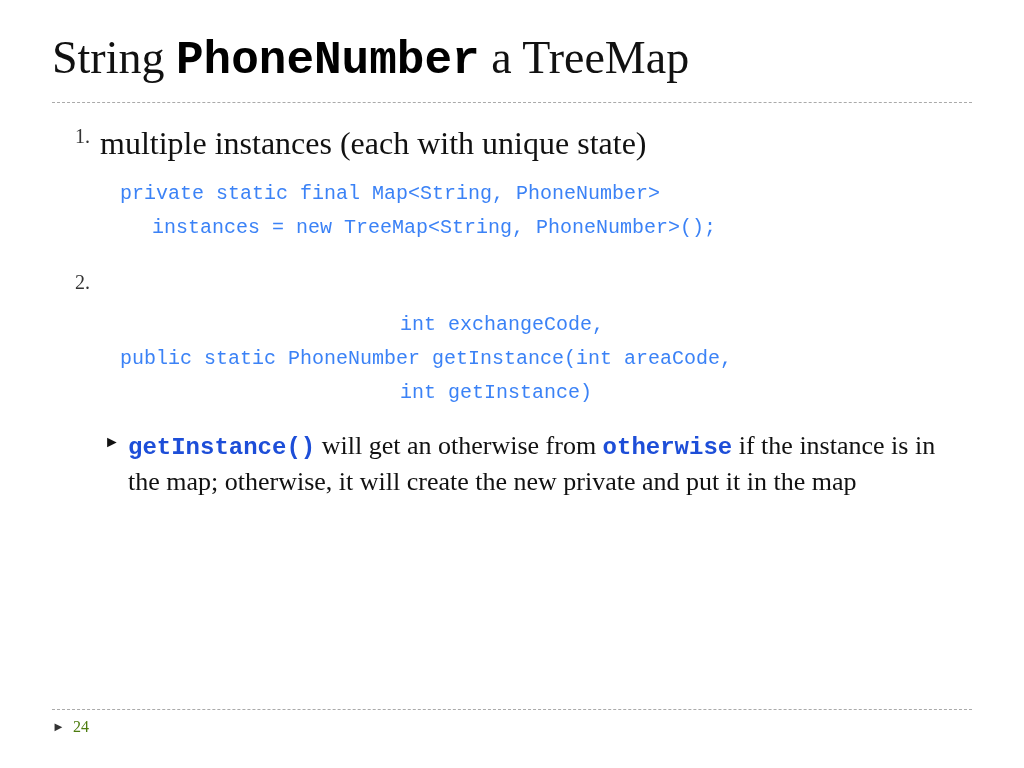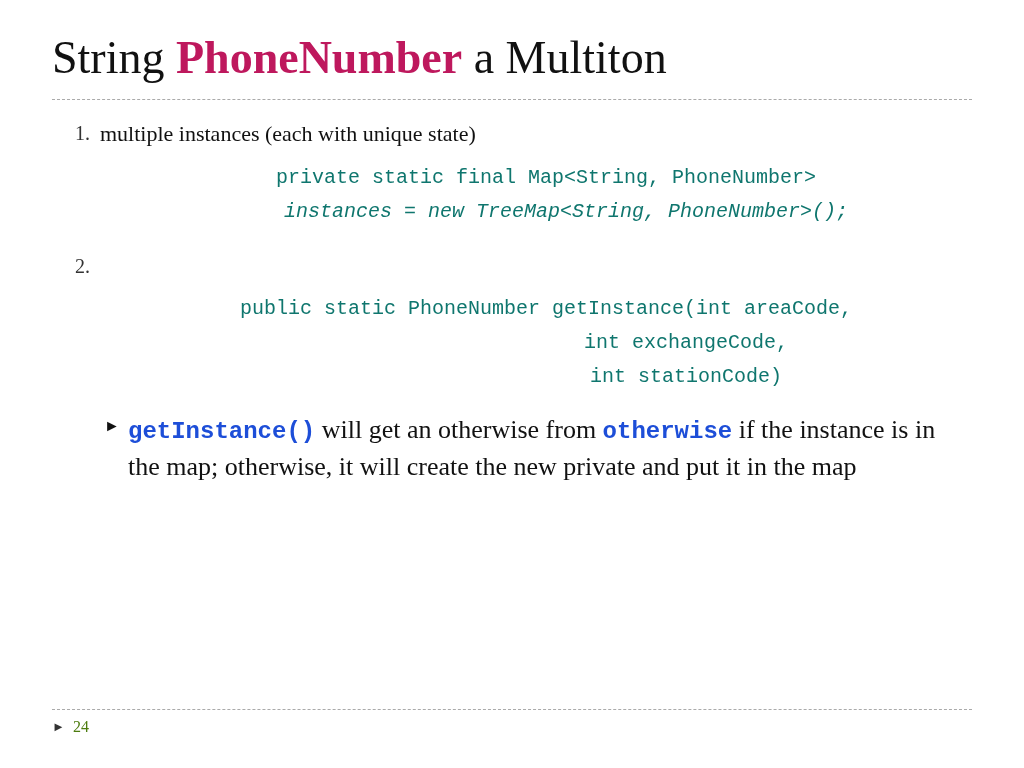--- a/index.html
+++ b/index.html
@@ -29,23 +29,23 @@
       font-size: 46px;
       font-weight: normal;
       color: #111111;
       padding-bottom: 14px;
       border-bottom: 1.5px dashed #aaaaaa;
       margin-bottom: 20px;
       line-height: 1.15;
     }
 
     .title .code-title {
-      font-family: Liberation Serif, serif;
+      font-family: Liberation Mono, monospace;
       font-weight: bold;
-      color: #be185d;
+      color: #000000;
     }
 
     .content {
       flex: 1;
       display: flex;
       flex-direction: column;
       gap: 0px;
     }
 
     .list-item {
@@ -58,39 +58,37 @@
     .list-number {
       font-size: 20px;
       color: #333;
       min-width: 48px;
       padding-top: 2px;
       text-align: right;
       padding-right: 10px;
     }
 
     .list-text {
-      font-size: 22px;
+      font-size: 32px;
       color: #111;
       line-height: 1.25;
     }
 
     .code-block {
       font-family: 'Courier New', Courier, monospace;
       font-size: 20px;
-      color: #0f766e;
+      color: #3b82f6;
       margin-left: 68px;
       margin-top: 8px;
       margin-bottom: 14px;
       line-height: 1.7;
-      text-align: center;
     }
 
     .code-block .line2 {
-      margin-left: 40px;
-      font-style: italic;
+      margin-left: 32px;
     }
 
     .bullet-item {
       display: flex;
       flex-direction: row;
       margin-left: 52px;
       margin-top: 4px;
       gap: 8px;
       align-items: flex-start;
     }
@@ -136,21 +134,21 @@
     .section-gap {
       margin-bottom: 10px;
     }
   </style>
 </head>
 <body>
 
 <div class="slide">
 
   <h1 class="title">
-    <span>String </span><span class="code-title">PhoneNumber</span><span> a Multiton</span>
+    <span>String </span><span class="code-title">PhoneNumber</span><span> a TreeMap</span>
   </h1>
 
   <div class="content">
 
     <div class="list-item">
       <span class="list-number">1.</span>
       <span class="list-text">multiple instances (each with unique state)</span>
     </div>
 
     <div class="code-block">
@@ -158,23 +156,23 @@
       <div class="line2">instances = new TreeMap&lt;String, PhoneNumber&gt;();</div>
     </div>
 
     <div class="section-gap"></div>
 
     <div class="list-item">
       <span class="list-number">2.</span>
     </div>
 
     <div class="code-block">
+      <div style="margin-left: 280px;">int exchangeCode,</div>
       <div>public static PhoneNumber getInstance(int areaCode,</div>
-      <div style="margin-left: 280px;">int exchangeCode,</div>
-      <div style="margin-left: 280px;">int stationCode)</div>
+      <div style="margin-left: 280px;">int getInstance)</div>
     </div>
 
     <div class="bullet-item">
       <span class="bullet-arrow">►</span>
       <span class="bullet-text">
         <span class="code-inline">getInstance()</span><span> will get an otherwise from </span><span class="code-inline">otherwise</span><span> if the instance is in the map; otherwise, it will create the new private and put it in the map</span>
       </span>
     </div>
 
   </div>

